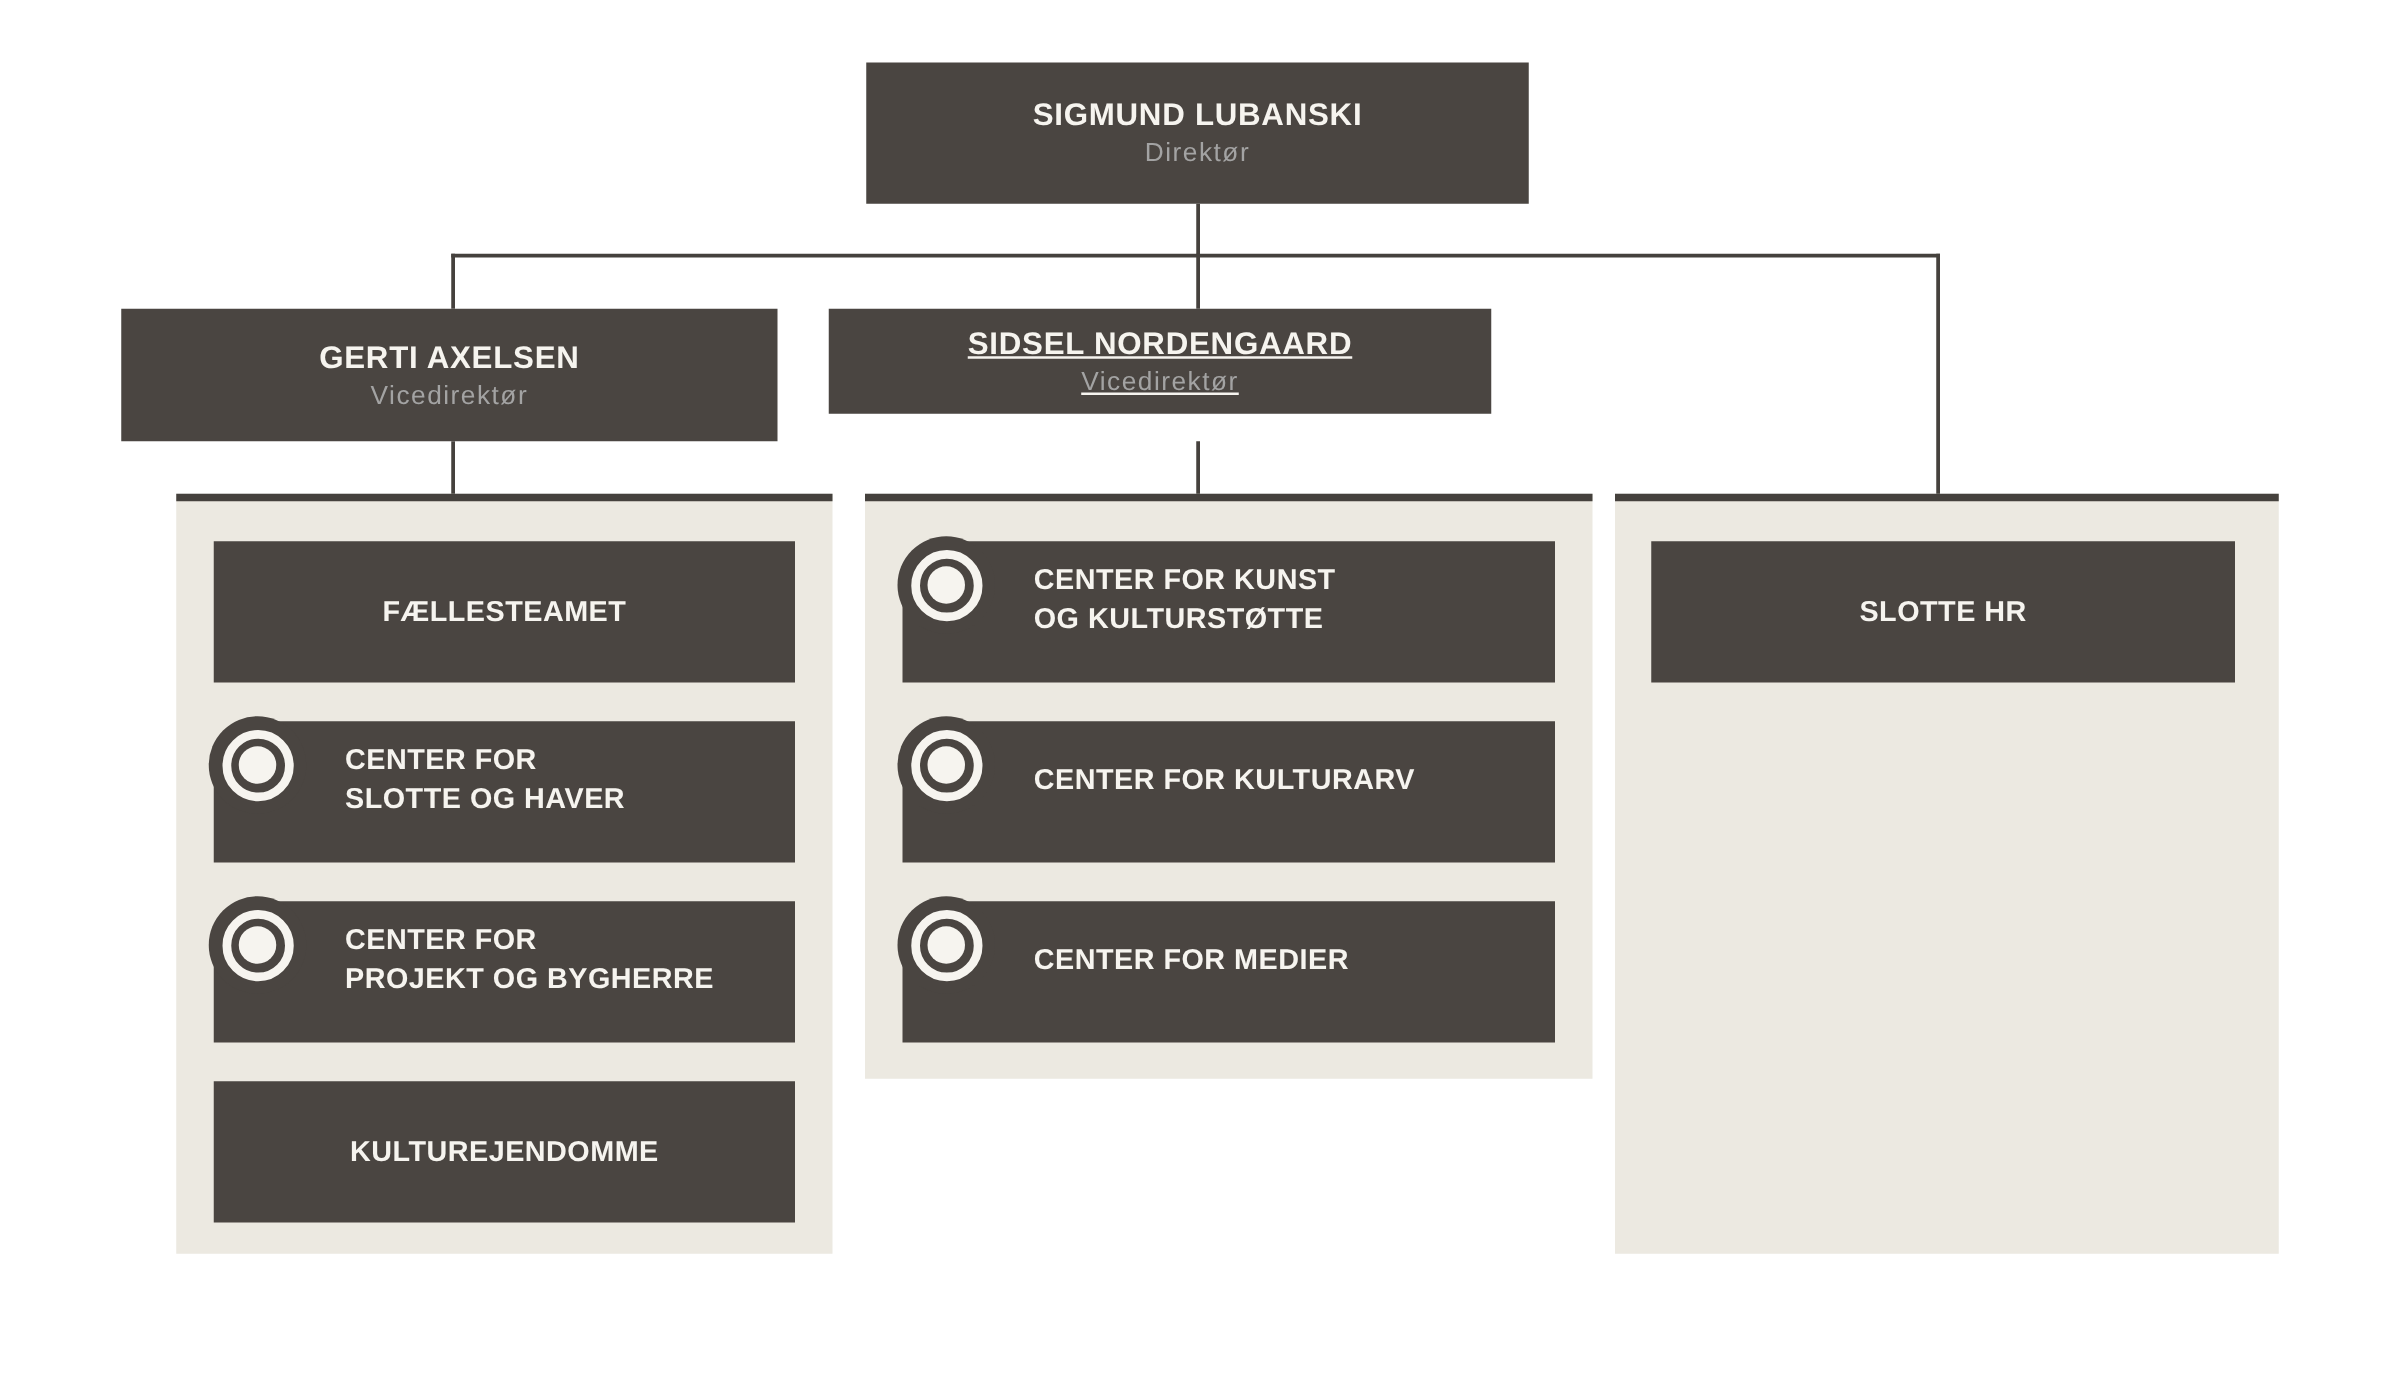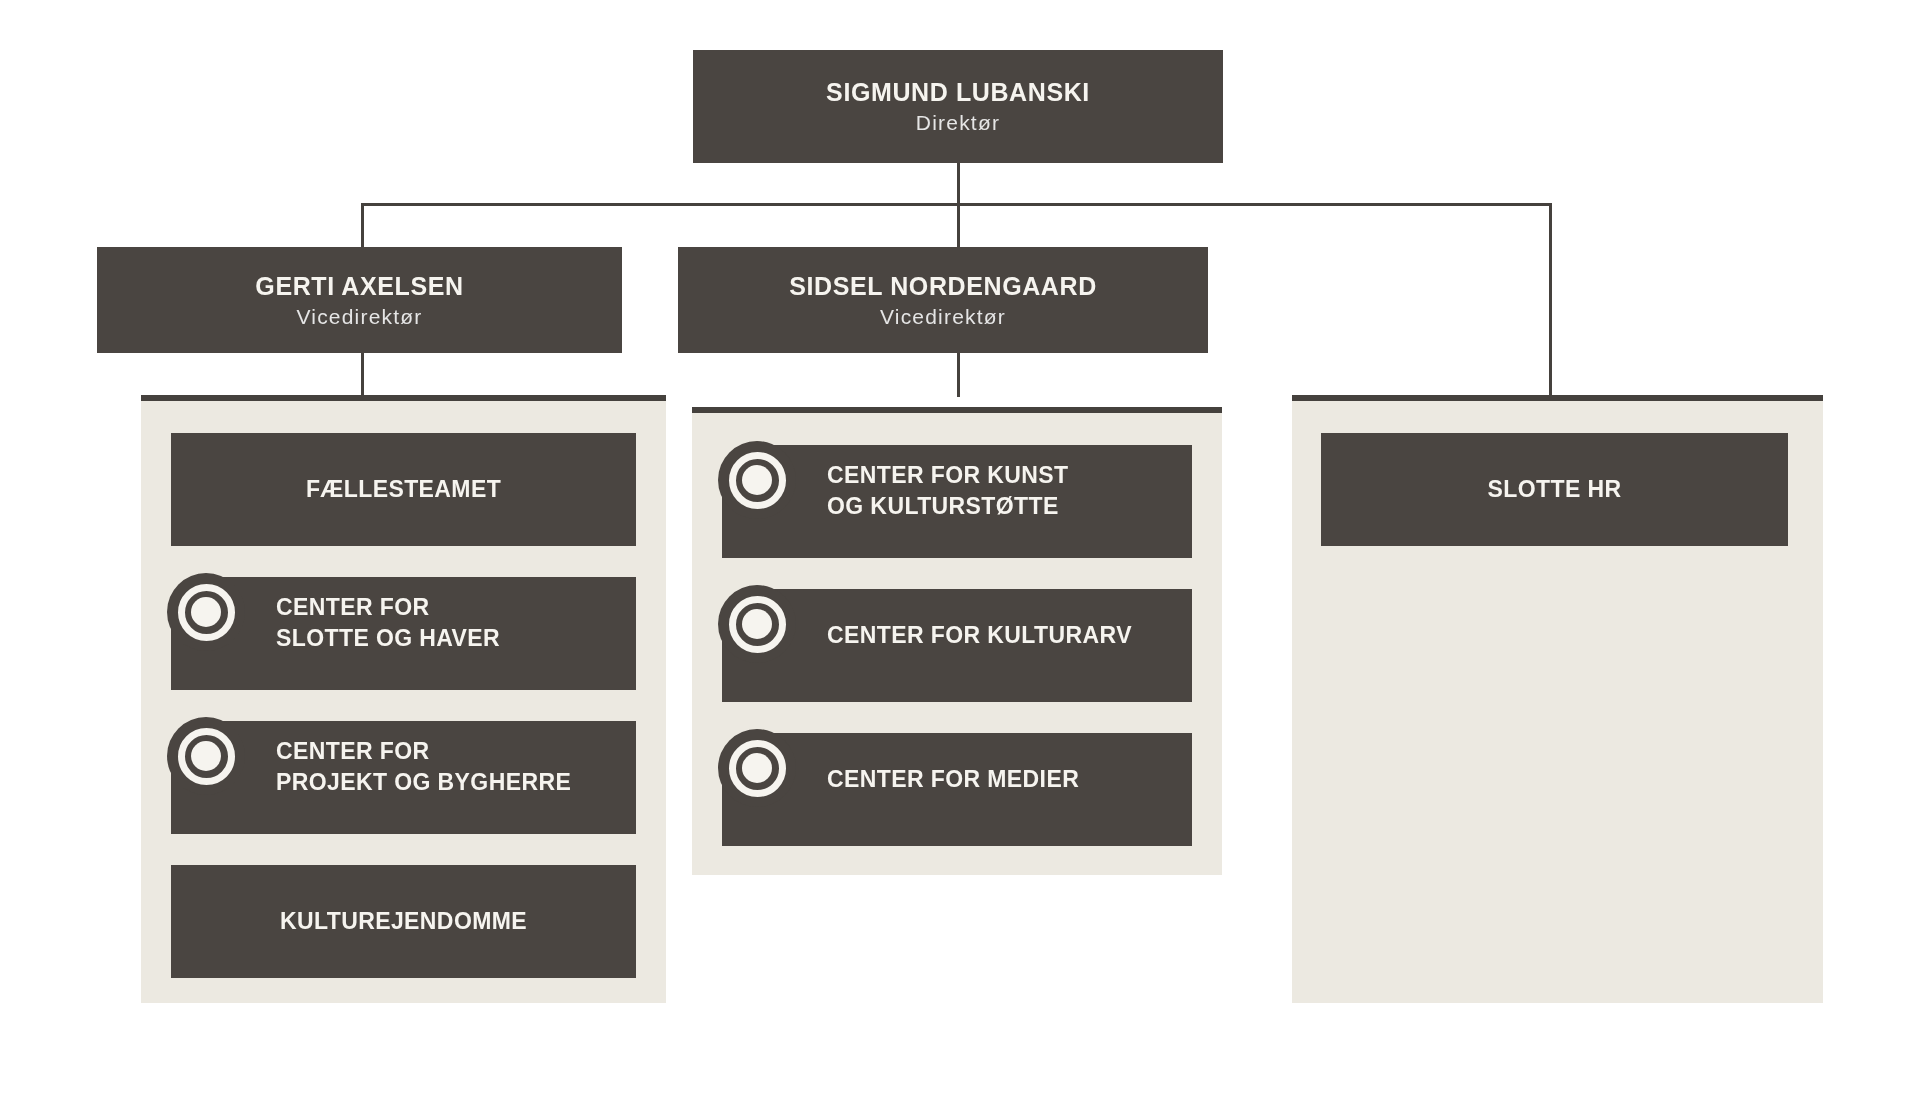--- a/index.html
+++ b/index.html
@@ -26,21 +26,21 @@
     font-weight: 700;
     font-size: 25px;
     letter-spacing: 0.6px;
     line-height: 30px;
     text-align: center;
   }
   .node .title {
     font-weight: 400;
     font-size: 21px;
     letter-spacing: 1.2px;
-    color: #e5e5e5;
+    color: #a3a3a3;
     line-height: 26px;
     margin-top: 3px;
     text-align: center;
   }
   
   .line {
     position: absolute;
     background: #45413d;
   }
   
@@ -126,21 +126,21 @@
   <div class="line" style="left:957px; top:203px; width:3px; height:44px;"></div>
   <div class="line" style="left:1549px; top:203px; width:3px; height:194px;"></div>
   <div class="line" style="left:361px; top:353px; width:3px; height:44px;"></div>
   <div class="line" style="left:957px; top:353px; width:3px; height:44px;"></div>
 
   <div class="node" style="left:97px; top:247px; width:525px; height:106px;">
     <div class="name">GERTI AXELSEN</div>
     <div class="title">Vicedirektør</div>
   </div>
 
-  <div class="node" style="left:678px; top:247px; width:530px; height:106px;">
+  <div class="node" style="left:663px; top:247px; width:530px; height:84px;text-decoration:underline;">
     <div class="name">SIDSEL NORDENGAARD</div>
     <div class="title">Vicedirektør</div>
   </div>
 
   <div class="panel" style="left:97px; top:395px; width:525px; height:608px;margin-left:44px;">
     <div class="unit center">
       <div class="label">FÆLLESTEAMET</div>
     </div>
     <div class="unit has-icon">
       <span class="bullseye">
@@ -158,21 +158,21 @@
           </span>
         </span>
       <div class="label">CENTER FOR
 PROJEKT OG BYGHERRE</div>
     </div>
     <div class="unit center">
       <div class="label">KULTUREJENDOMME</div>
     </div>
   </div>
 
-  <div class="panel" style="left:692px; top:407px; width:530px; height:468px;">
+  <div class="panel" style="left:692px; top:395px; width:582px; height:468px;">
     <div class="unit has-icon">
       <span class="bullseye">
           <span class="ring">
             <span class="dot"></span>
           </span>
         </span>
       <div class="label">CENTER FOR KUNST
 OG KULTURSTØTTE</div>
     </div>
     <div class="unit has-icon">

